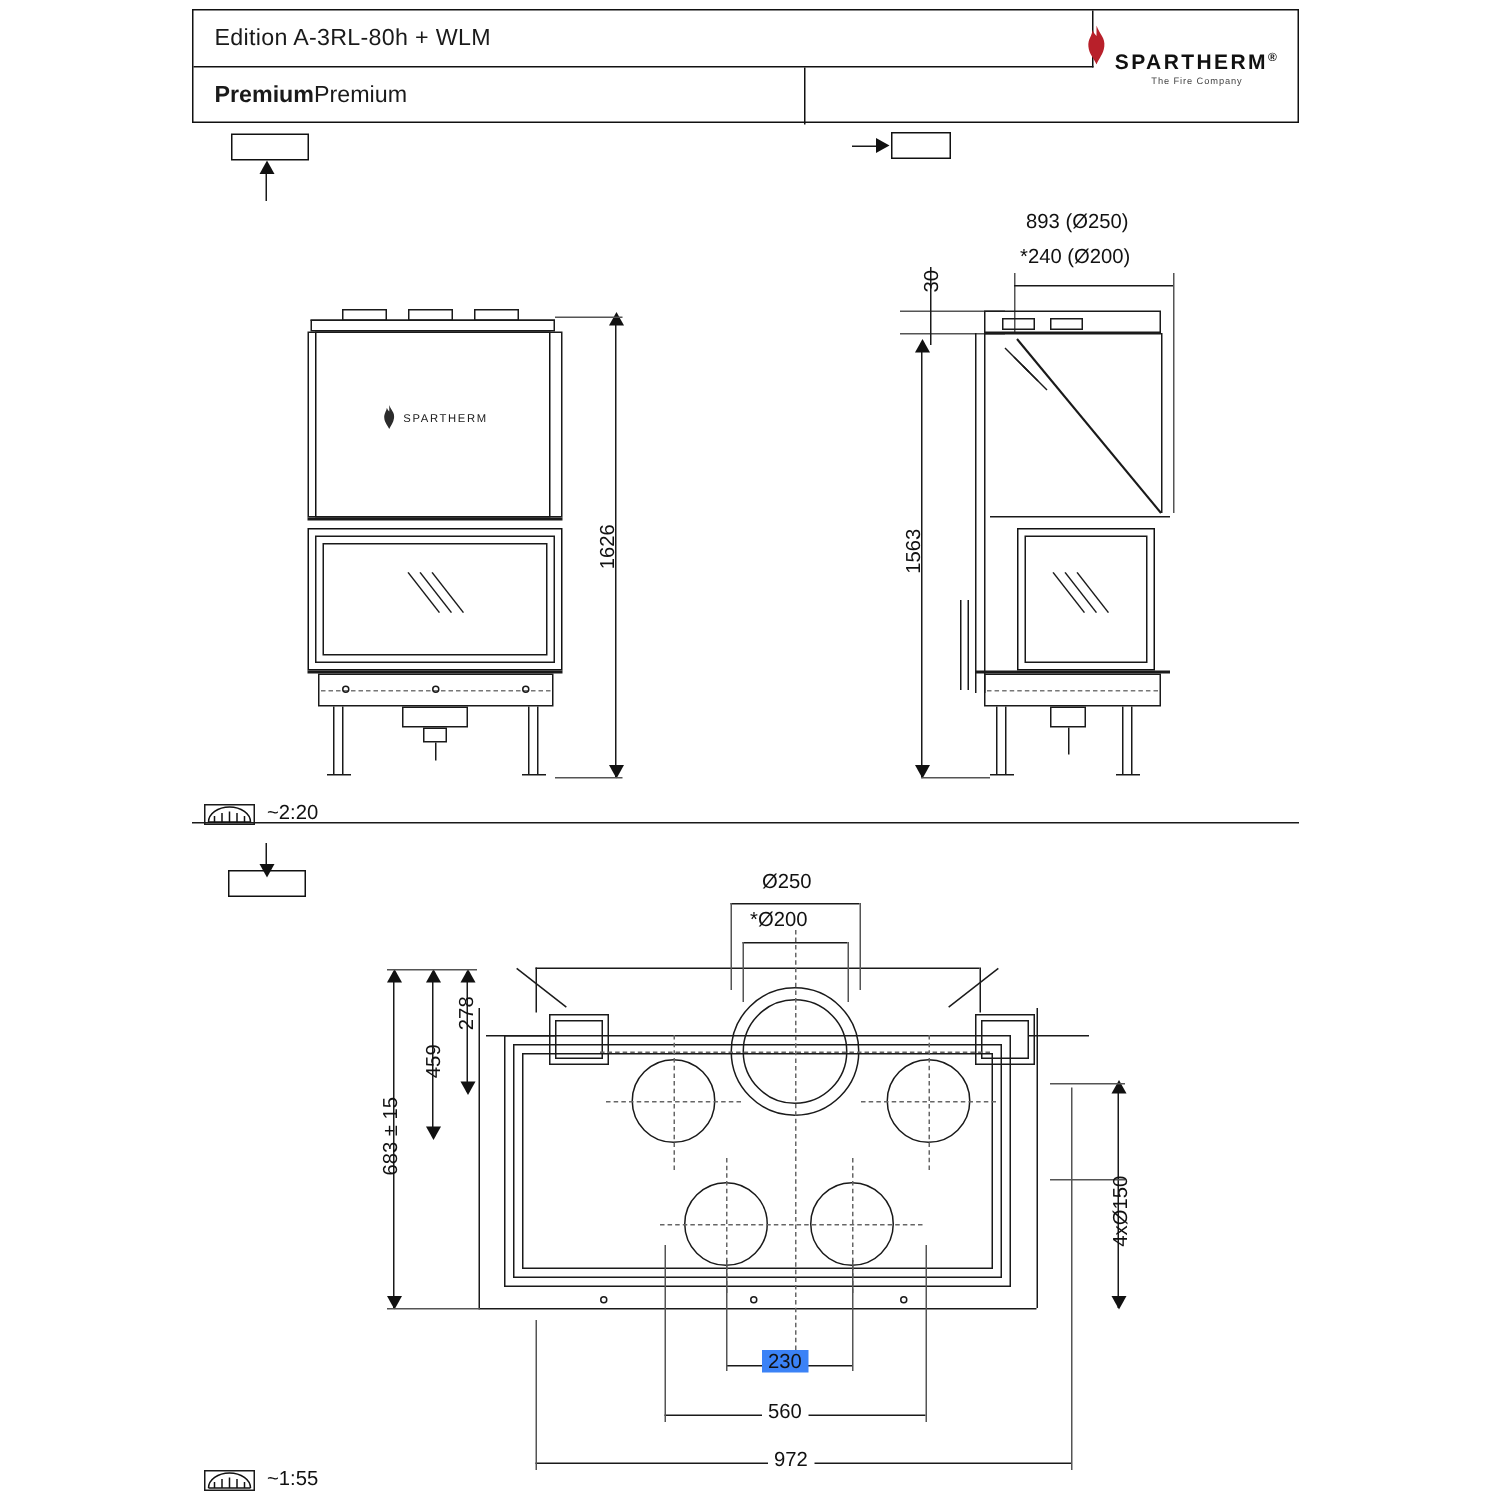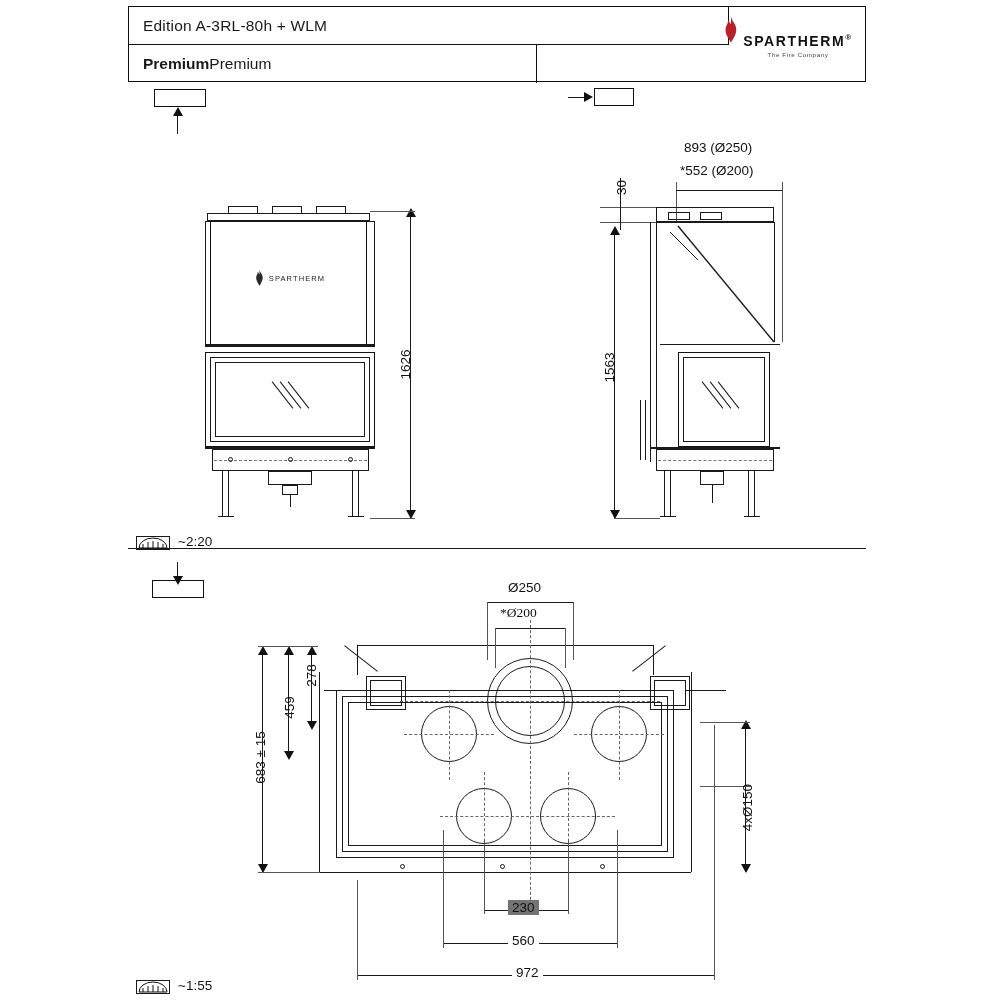--- a/index.html
+++ b/index.html
@@ -118,21 +118,21 @@
     <div class="arrow-up" style="left:406px;top:208px;"></div>
     <div class="arrow-dn" style="left:406px;top:510px;"></div>
     <div class="ln h thin" style="left:370px;top:211px;width:45px;"></div>
     <div class="ln h thin" style="left:370px;top:518px;width:45px;"></div>
     <div class="txt rot" style="left:375px;top:357px;width:60px;text-align:center;">1626</div>
   </div>
 
   <div>
 
     <div class="txt" style="left:684px;top:140px;">893 (Ø250)</div>
-    <div class="txt" style="left:680px;top:163px;">*552 (Ø200)</div>
+    <div class="txt" style="left:680px;top:163px;">*240 (Ø200)</div>
     <div class="ln v thin" style="left:676px;top:182px;height:40px;"></div>
     <div class="ln v thin" style="left:782px;top:182px;height:160px;"></div>
     <div class="ln h" style="left:676px;top:190px;width:106px;"></div>
 
     <div class="ln h thin" style="left:600px;top:207px;width:70px;"></div>
     <div class="ln h thin" style="left:600px;top:222px;width:70px;"></div>
     <div class="ln v" style="left:620px;top:178px;height:52px;"></div>
     <div class="txt rot" style="left:594px;top:180px;width:54px;text-align:center;">30</div>
 
     <div class="ln v" style="left:650px;top:222px;height:240px;"></div>
@@ -241,21 +241,21 @@
     <div class="dash-h" style="left:440px;top:816px;width:175px;"></div>
     <div class="dash-v" style="left:449px;top:690px;height:90px;"></div>
     <div class="dash-v" style="left:619px;top:690px;height:90px;"></div>
     <div class="dash-v" style="left:484px;top:772px;height:90px;"></div>
     <div class="dash-v" style="left:568px;top:772px;height:90px;"></div>
 
     <div class="txt" style="left:508px;top:580px;">Ø250</div>
     <div class="ln h" style="left:487px;top:602px;width:86px;"></div>
     <div class="ln v thin" style="left:487px;top:602px;height:58px;"></div>
     <div class="ln v thin" style="left:573px;top:602px;height:58px;"></div>
-    <div class="txt" style="left:500px;top:605px;font-family:Liberation Serif, serif;">*Ø200</div>
+    <div class="txt" style="left:500px;top:605px;">*Ø200</div>
     <div class="ln h" style="left:495px;top:628px;width:70px;"></div>
     <div class="ln v thin" style="left:495px;top:628px;height:40px;"></div>
     <div class="ln v thin" style="left:565px;top:628px;height:40px;"></div>
 
     <div class="ln v" style="left:311px;top:648px;height:80px;"></div>
     <div class="arrow-up" style="left:307px;top:646px;"></div>
     <div class="arrow-dn" style="left:307px;top:721px;"></div>
     <div class="txt rot" style="left:282px;top:668px;width:58px;text-align:center;">278</div>
 
     <div class="ln v" style="left:288px;top:648px;height:110px;"></div>
@@ -273,21 +273,21 @@
     <div class="ln v" style="left:745px;top:722px;height:150px;"></div>
     <div class="arrow-up" style="left:741px;top:720px;"></div>
     <div class="arrow-dn" style="left:741px;top:864px;"></div>
     <div class="ln h thin" style="left:700px;top:722px;width:50px;"></div>
     <div class="ln h thin" style="left:700px;top:786px;width:50px;"></div>
     <div class="txt rot" style="left:712px;top:800px;width:70px;text-align:center;">4xØ150</div>
 
     <div class="ln h" style="left:484px;top:910px;width:84px;"></div>
     <div class="ln v thin" style="left:484px;top:840px;height:74px;"></div>
     <div class="ln v thin" style="left:568px;top:840px;height:74px;"></div>
-    <div class="txt" style="left:508px;top:900px;background:#737373;padding:0 4px;">230</div>
+    <div class="txt" style="left:508px;top:900px;background:#3b82f6;padding:0 4px;">230</div>
 
     <div class="ln h" style="left:443px;top:943px;width:174px;"></div>
     <div class="ln v thin" style="left:443px;top:830px;height:118px;"></div>
     <div class="ln v thin" style="left:617px;top:830px;height:118px;"></div>
     <div class="txt" style="left:508px;top:933px;background:#fff;padding:0 4px;">560</div>
 
     <div class="ln h" style="left:357px;top:975px;width:357px;"></div>
     <div class="ln v thin" style="left:357px;top:880px;height:100px;"></div>
     <div class="ln v thin" style="left:714px;top:725px;height:255px;"></div>
     <div class="txt" style="left:512px;top:965px;background:#fff;padding:0 4px;">972</div>

